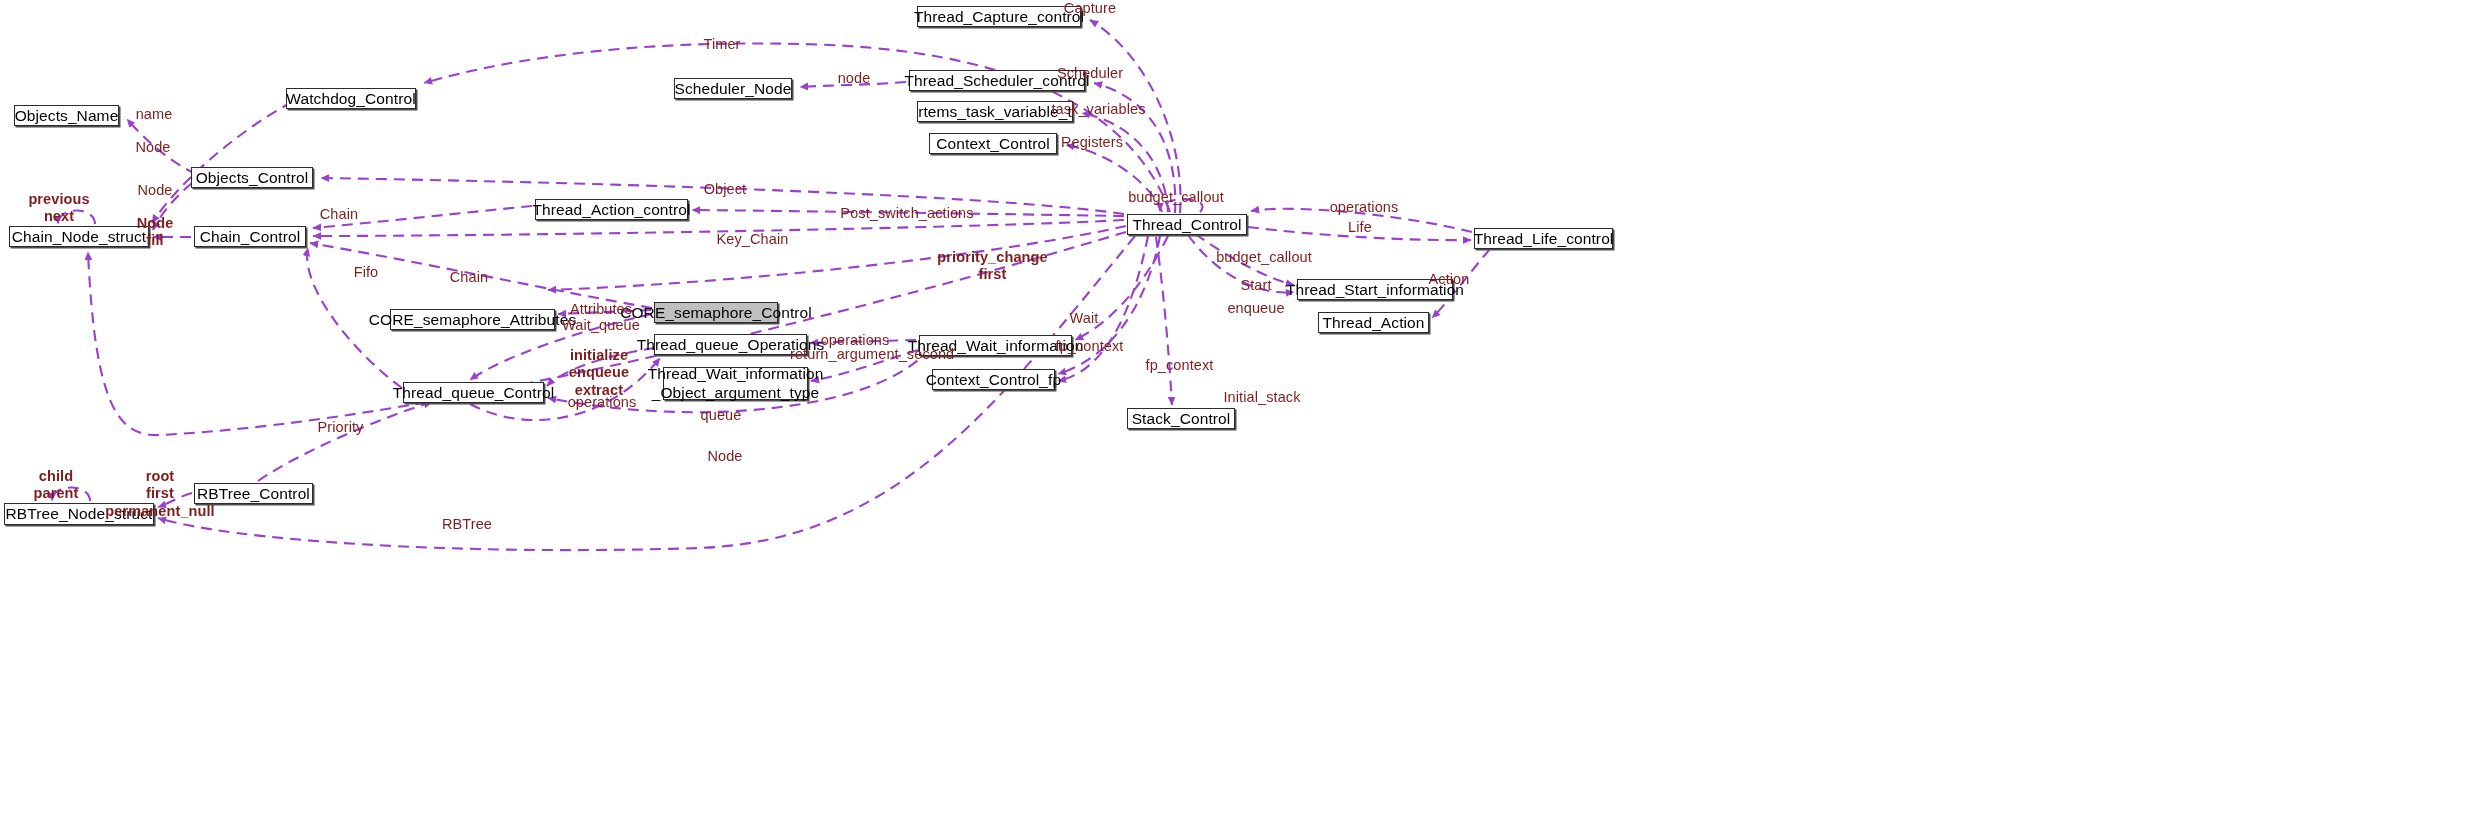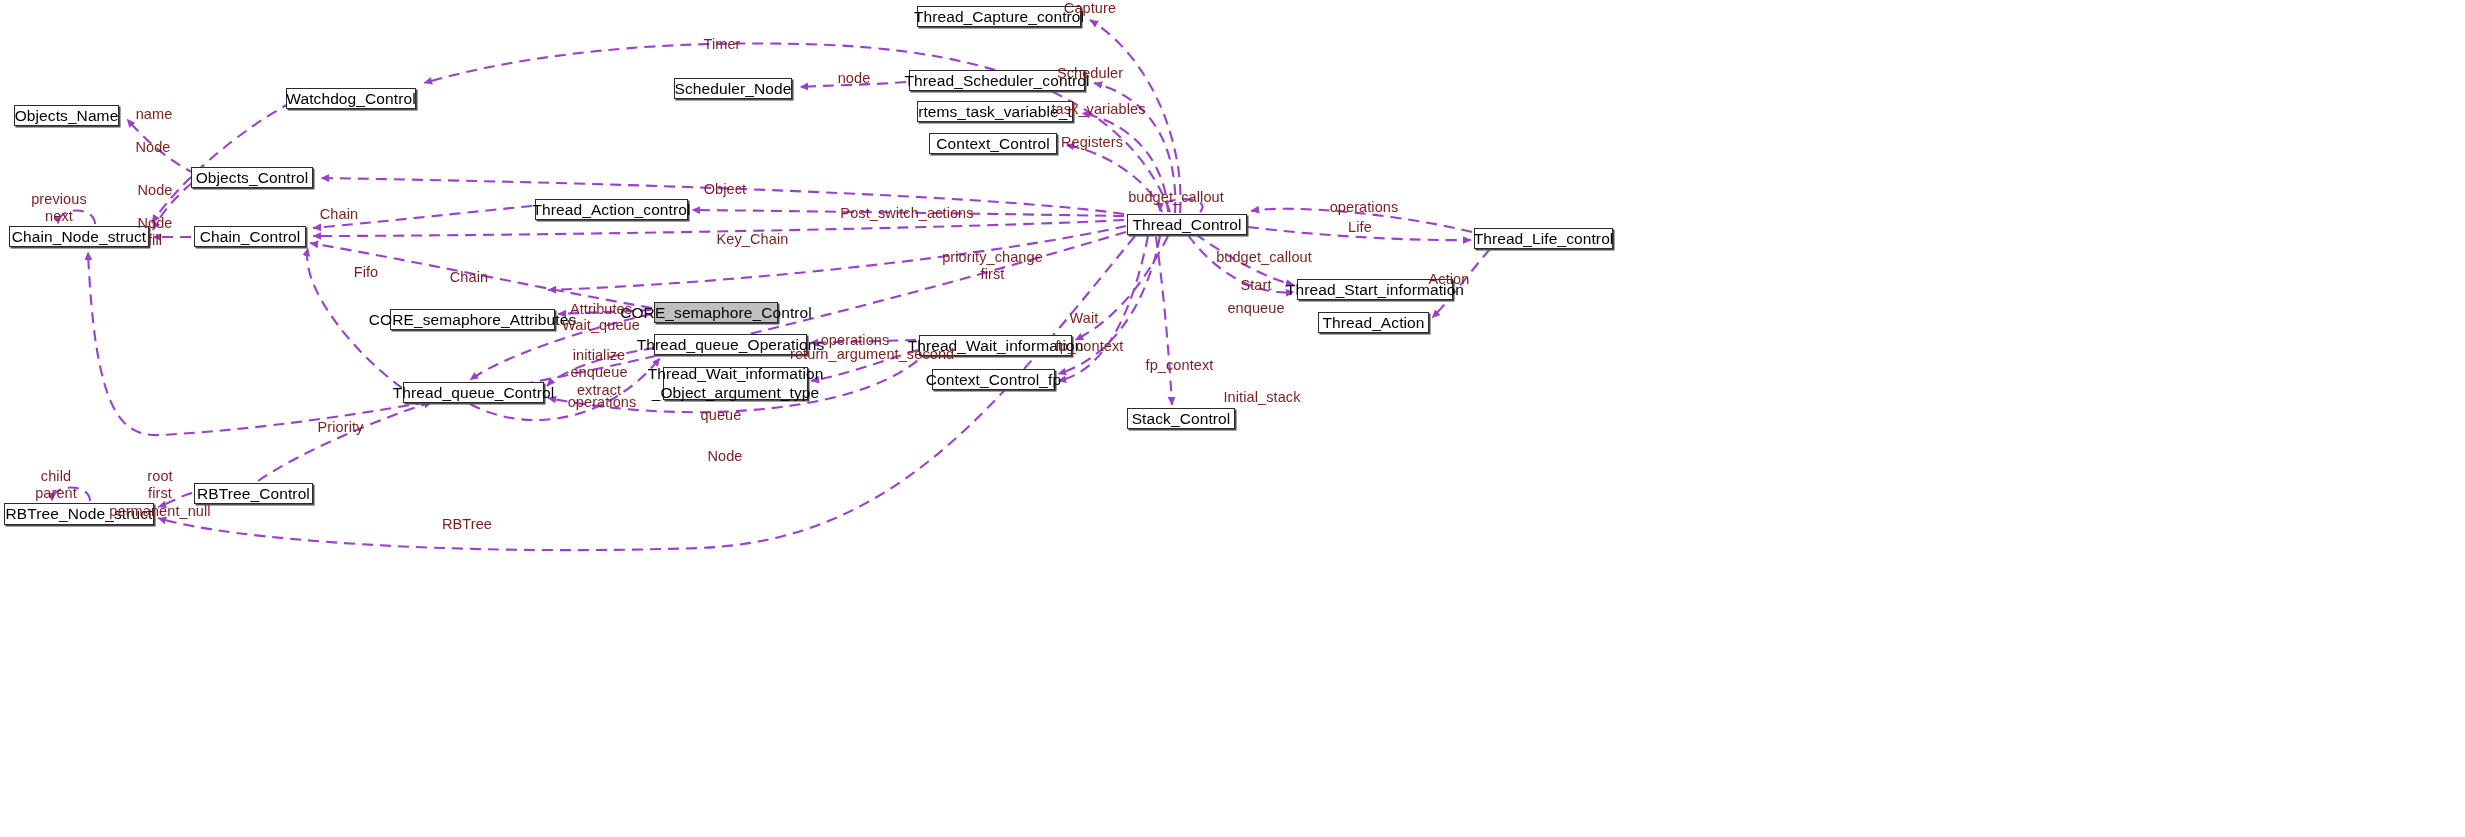--- a/index.html
+++ b/index.html
@@ -51,20 +51,21 @@
     font-size: 14.5px;
     color: #7f1d1d;
     white-space: pre;
     line-height: 1.2;
     background: transparent;
     text-align: center;
     letter-spacing: 0.1px;
   }
   .edge-label.multi {
     white-space: pre-line;
+    font-weight: bold;
   }
 </style>
 </head>
 <body>
 
 <div id="diagram-root">
 
   <svg id="edge-layer" viewBox="0 0 2465 837" xmlns="http://www.w3.org/2000/svg">
     <defs>
       <marker id="ah" markerWidth="9" markerHeight="9" refX="8.2" refY="4.5" orient="auto" markerUnits="userSpaceOnUse">

